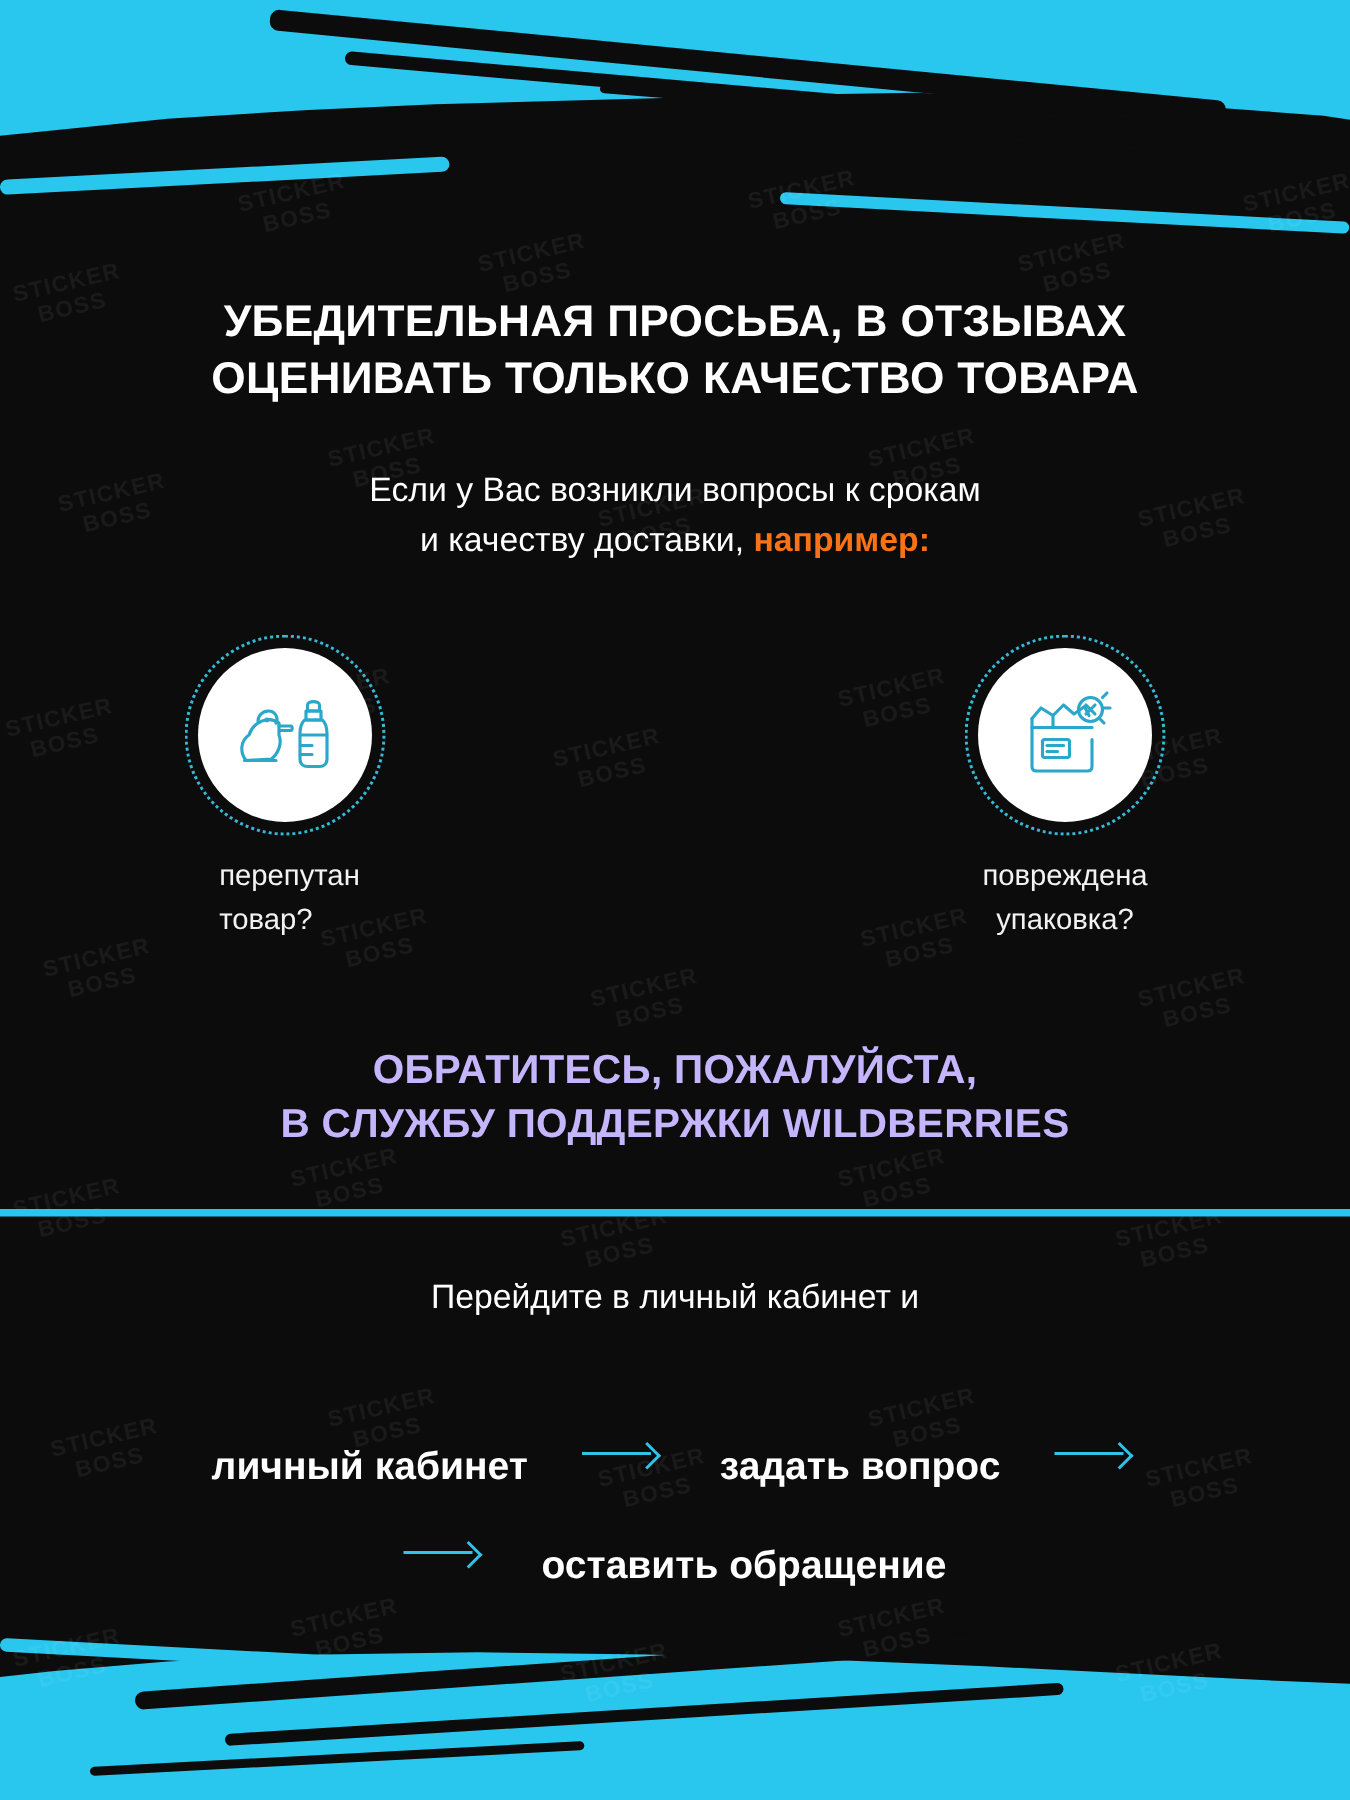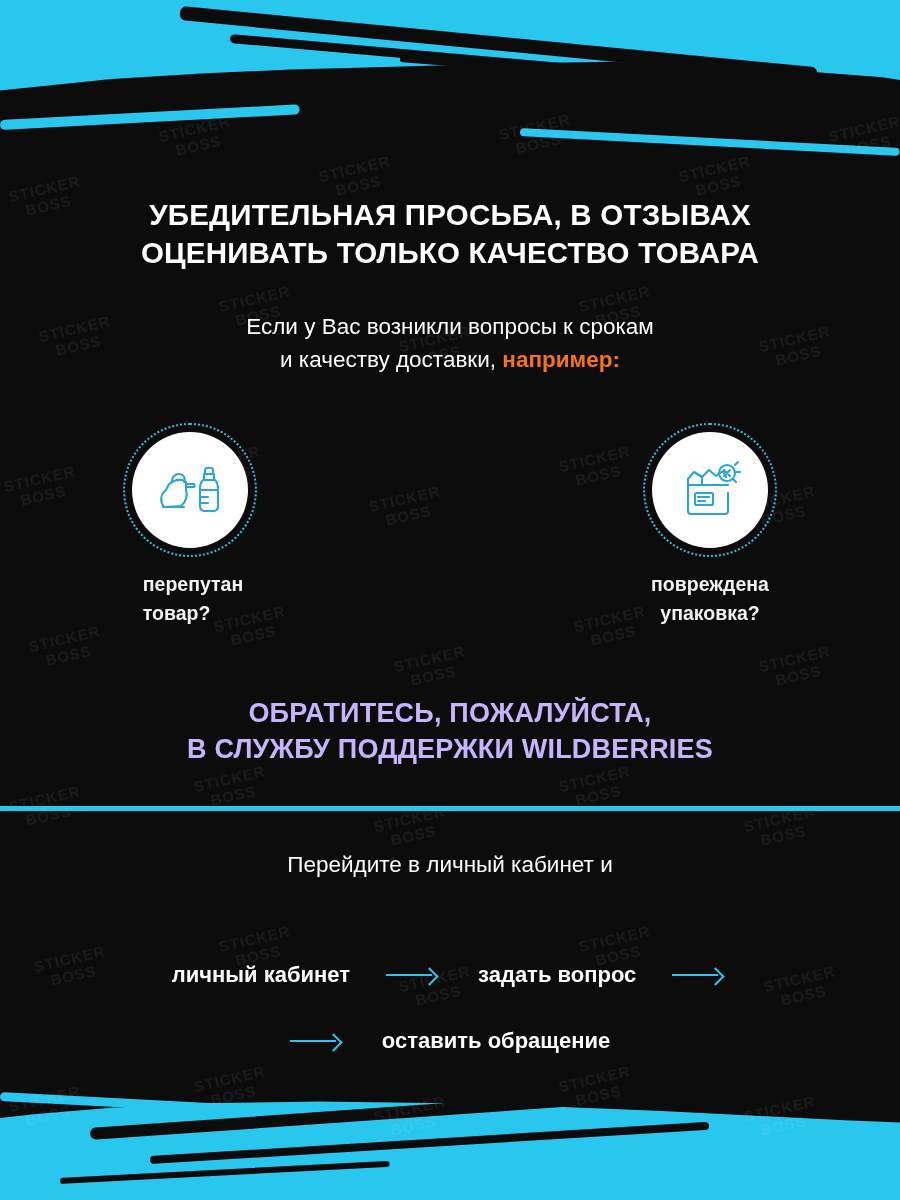--- a/index.html
+++ b/index.html
@@ -144,21 +144,21 @@
     inset: -9px;
     border-radius: 50%;
     border: 2px dotted #35b9d8;
   }
   .circle svg { display: block; }
   .circle-label {
     margin-top: 22px;
     font-size: 19.5px;
     line-height: 29px;
     text-align: center;
-    font-weight: 700;
+    font-weight: 400;
     color: #f2f2f2;
   }
   .ci-0 .circle-label { text-align: left; padding-left: 6px; }
   .ci-2 .circle-label { text-align: right; }
 
   .cta {
     position: absolute;
     top: 695px;
     left: 0;
     width: 900px;
@@ -187,25 +187,25 @@
     text-align: center;
     font-size: 22.5px;
     line-height: 33px;
   }
 
   .steps-row {
     position: absolute;
     left: 0;
     width: 900px;
     display: flex;
-    align-items: center;
+    align-items: flex-start;
     justify-content: center;
     gap: 36px;
     font-weight: 700;
-    font-size: 22px;
+    font-size: 26px;
   }
   .steps-row-1 { top: 962px; }
   .steps-row-2 { top: 1028px; }
   .arrow {
     display: inline-block;
     width: 56px;
     height: 14px;
     position: relative;
   }
   .arrow::before {

